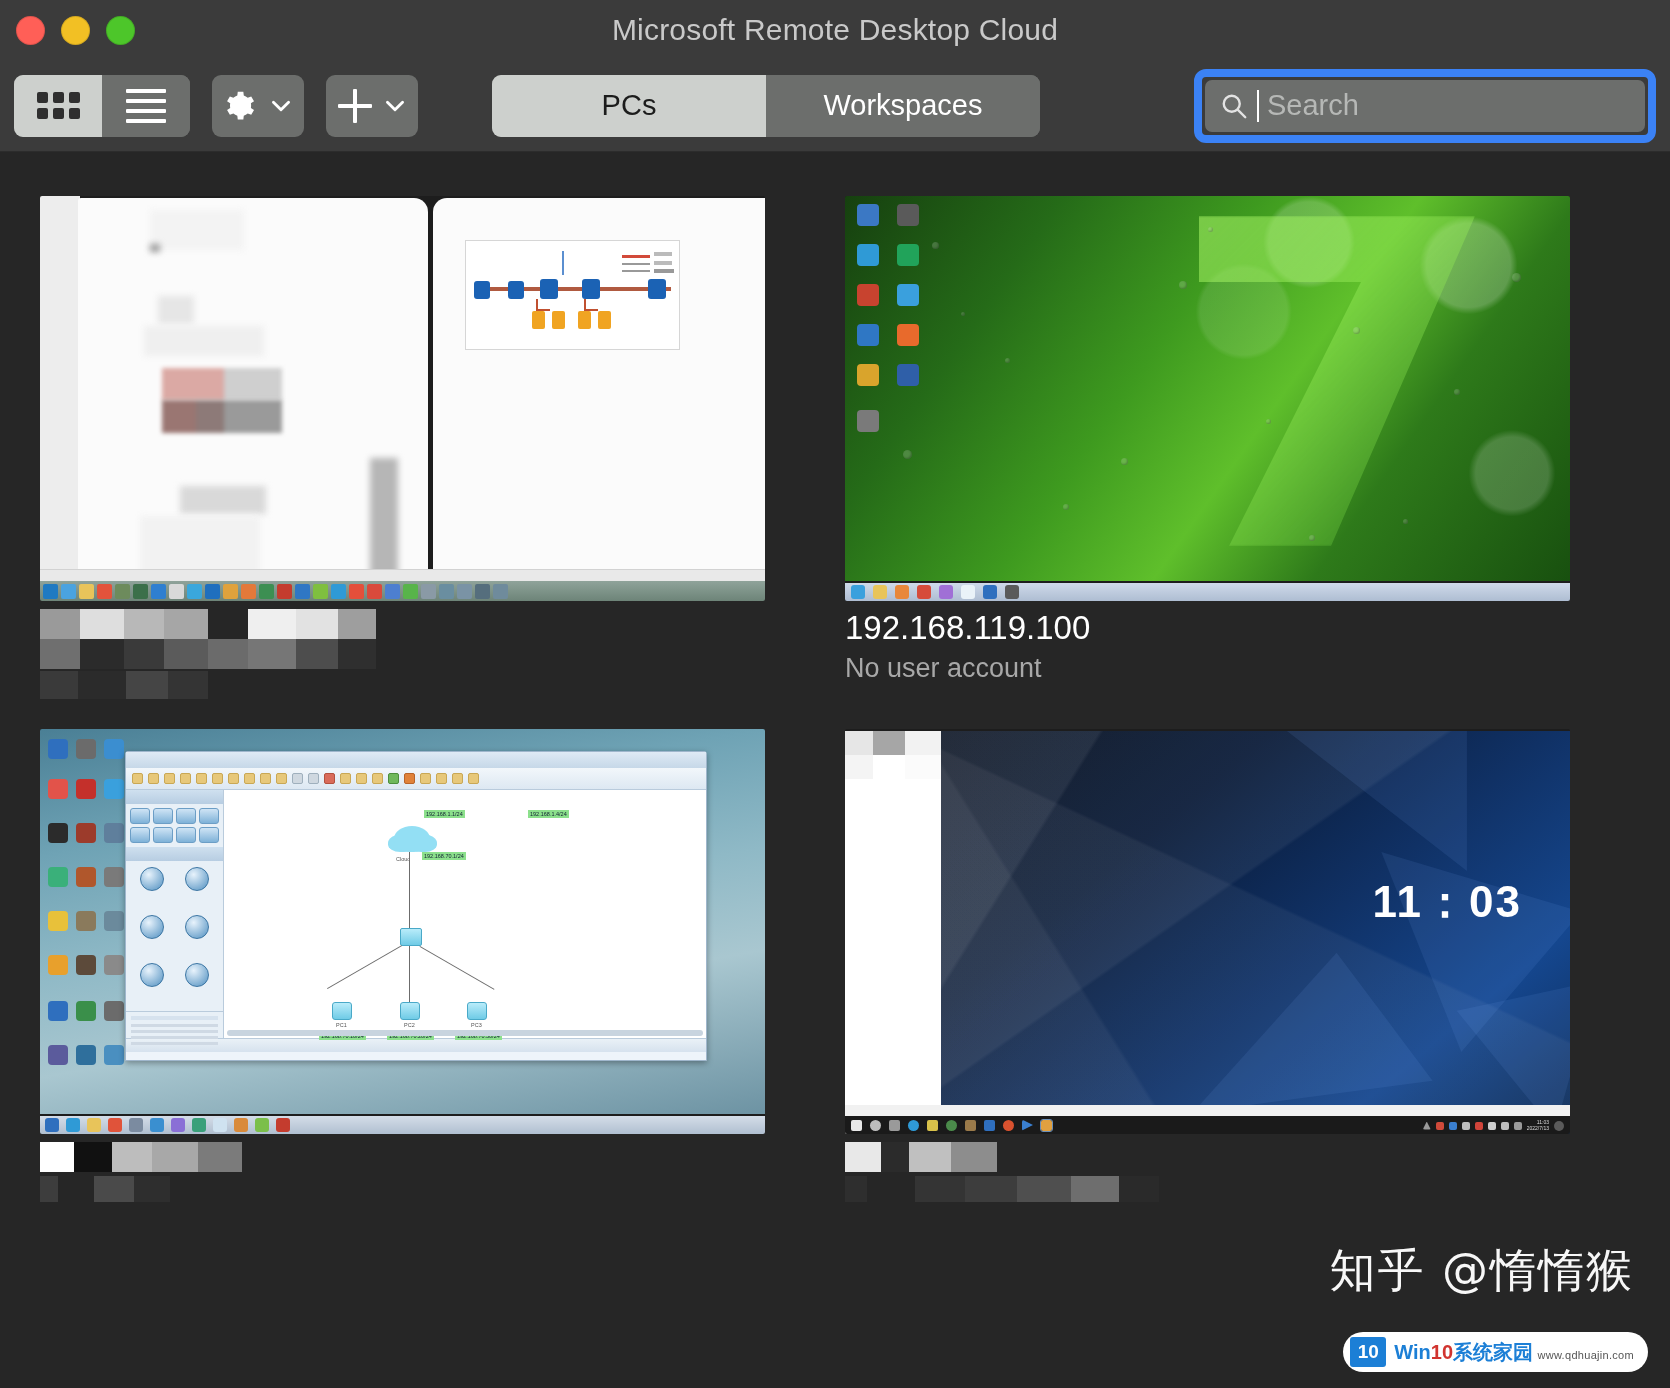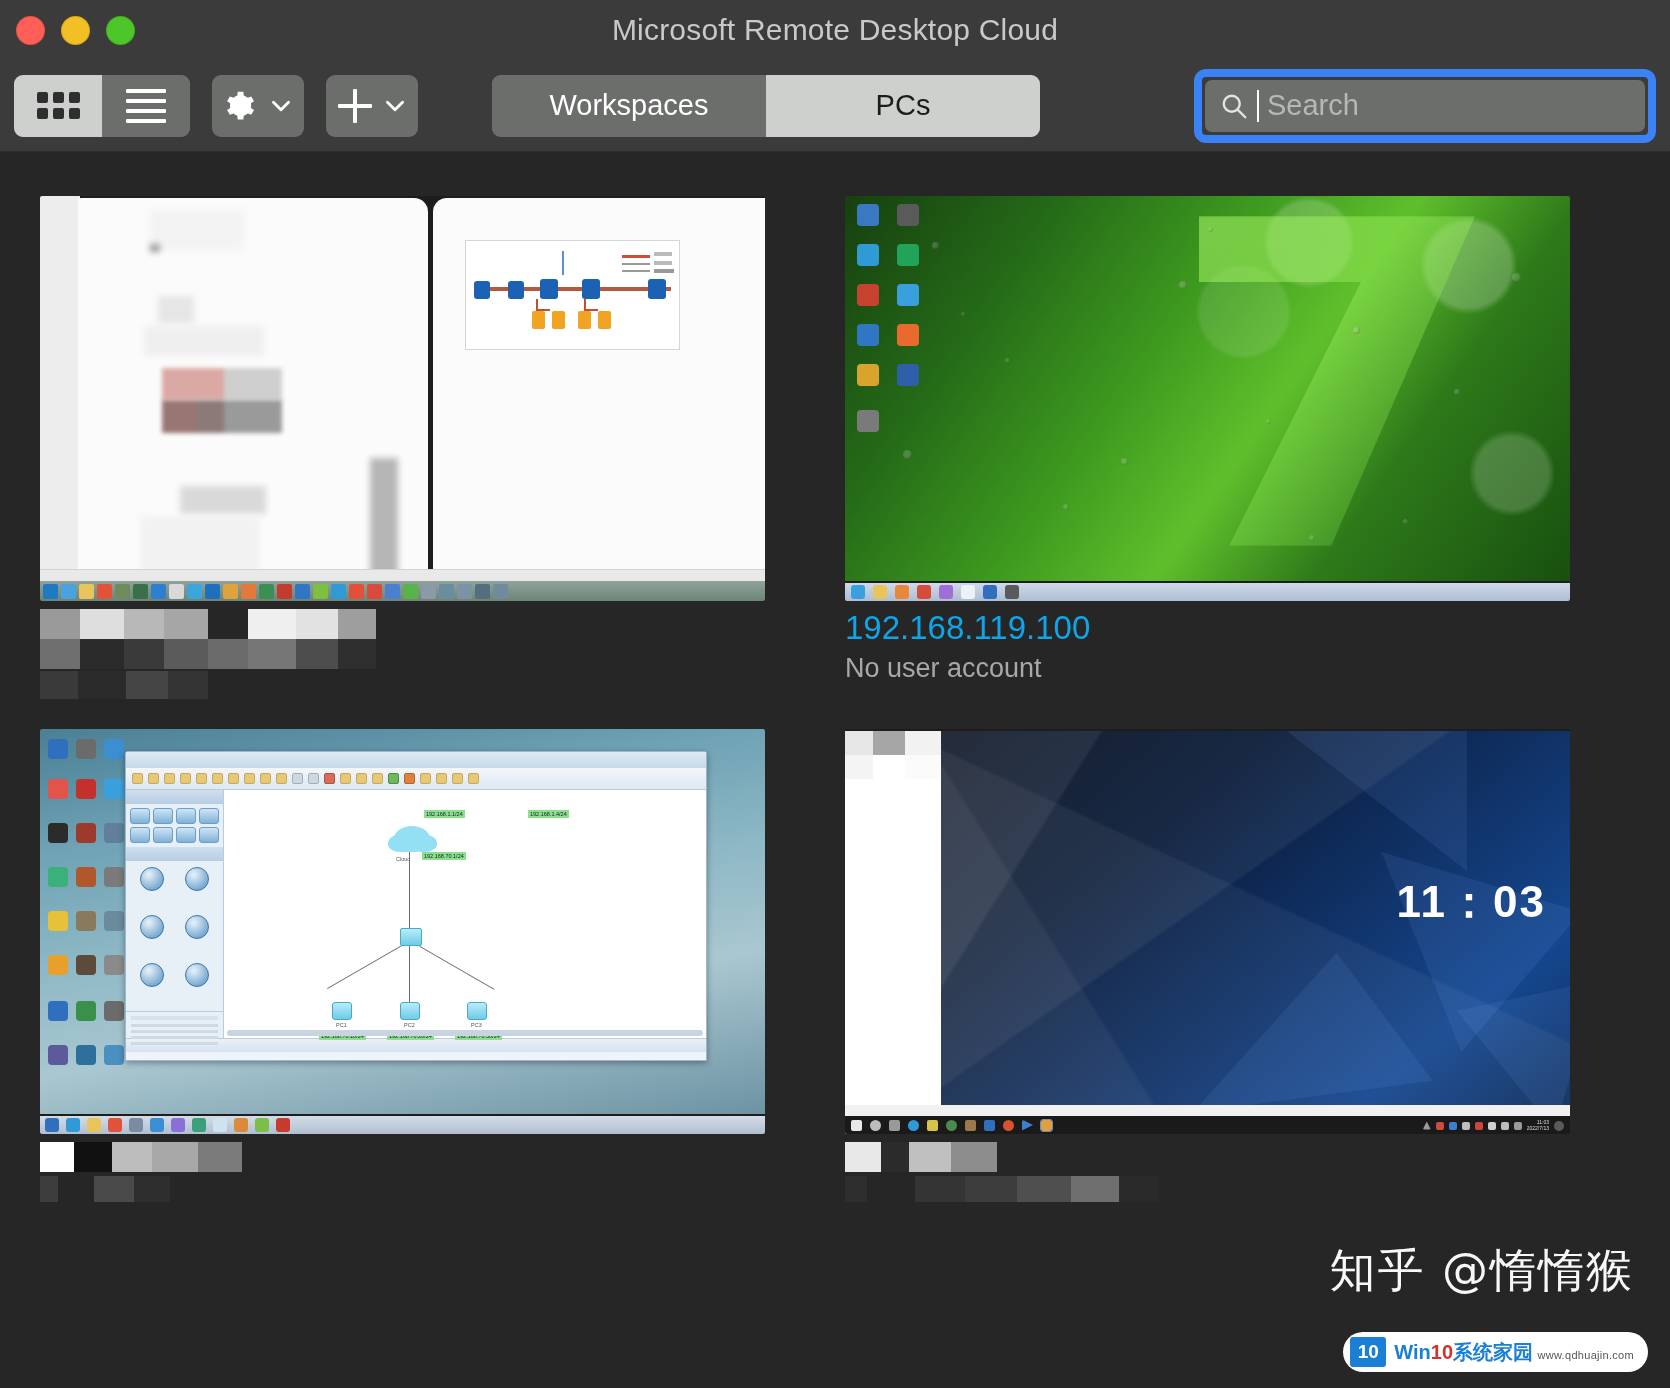--- a/index.html
+++ b/index.html
@@ -149,21 +149,21 @@
   }
   .card { position: relative; }
   .thumb {
     width: 725px; height: 405px;
     position: relative;
     overflow: hidden;
     background: #111;
     border-radius: 2px;
   }
   .label-area { padding-top: 8px; }
-  .pc-name { font-size: 33px; color: #0ea5e9; line-height: 1.18; }
+  .pc-name { font-size: 33px; color: #ffffff; line-height: 1.18; }
   .pc-sub  { font-size: 27px; color: #a8a8a8; line-height: 1.3; margin-top: 3px; }
 
   
   .mosaic { display: grid; gap: 0; }
   .mosaic i { display:block; }
   .mos-a { grid-template-columns: 40px 44px 40px 44px 40px 48px 42px 38px 36px; grid-auto-rows: 30px; width: 372px; }
   .mos-b { grid-template-columns: 38px 48px 42px 40px 38px; grid-auto-rows: 28px; }
 
   
   .t1 { background: #1d1d1d; }
@@ -276,21 +276,21 @@
     position:absolute; left: 96px; top: 2px; right:0; bottom: 0;
     background:
       linear-gradient(122deg, rgba(255,255,255,.07) 0 18%, transparent 18.5%),
       linear-gradient(58deg,  rgba(255,255,255,.05) 0 26%, transparent 26.5%),
       linear-gradient(145deg, rgba(255,255,255,.06) 0 42%, transparent 42.5%),
       linear-gradient(25deg,  rgba(255,255,255,.05) 0 55%, transparent 55.5%),
       linear-gradient(140deg, #050e1e 0%, #0a1b38 30%, #103165 55%, #15478f 78%, #0c2a55 100%);
   }
   .t4 .poly { position:absolute; opacity:.10; background:#7fb3ff; }
   .t4 .clock {
-    position:absolute; left: 0; right: 24px; top: 142px;
+    position:absolute; left: 0; right: 48px; top: 142px;
     text-align: right;
     color:#fff; font-size: 44px; font-weight: bold; letter-spacing: 2px;
     font-family: "Liberation Sans", sans-serif;
   }
   .t4 .cdate {
     position:absolute; left:0; right: 46px; top: 198px;
     text-align:right; color:#f0f0f0; font-size: 17px;
   }
   .t4 .leftpane {
     position:absolute; left: 0; top: 2px; width: 96px; bottom: 0;
@@ -383,22 +383,22 @@
       <span class="plus"></span>
     </span>
     <span class="hit">
       <svg class="chev" viewBox="0 0 24 24">
         <path d="M5 8.5 L12 15.5 L19 8.5" fill="none" stroke="#ffffff" stroke-width="2.6" stroke-linecap="round" stroke-linejoin="round"></path>
       </svg>
     </span>
   </div>
 
   <div class="tabs">
+    <div class="tab pcs active">PCs</div>
     <div class="tab ws inactive">Workspaces</div>
-    <div class="tab pcs active">PCs</div>
   </div>
 
   <div class="searchwrap">
     <div class="searchring">
       <div class="searchfield">
         <svg class="mag" viewBox="0 0 24 24">
           <circle cx="10.2" cy="10.2" r="6.4" fill="none" stroke="#e3e3e3" stroke-width="1.9"></circle>
           <path d="M15.1 15.1 L21 21" stroke="#e3e3e3" stroke-width="1.9" stroke-linecap="round"></path>
         </svg>
         <span class="caret"></span>

